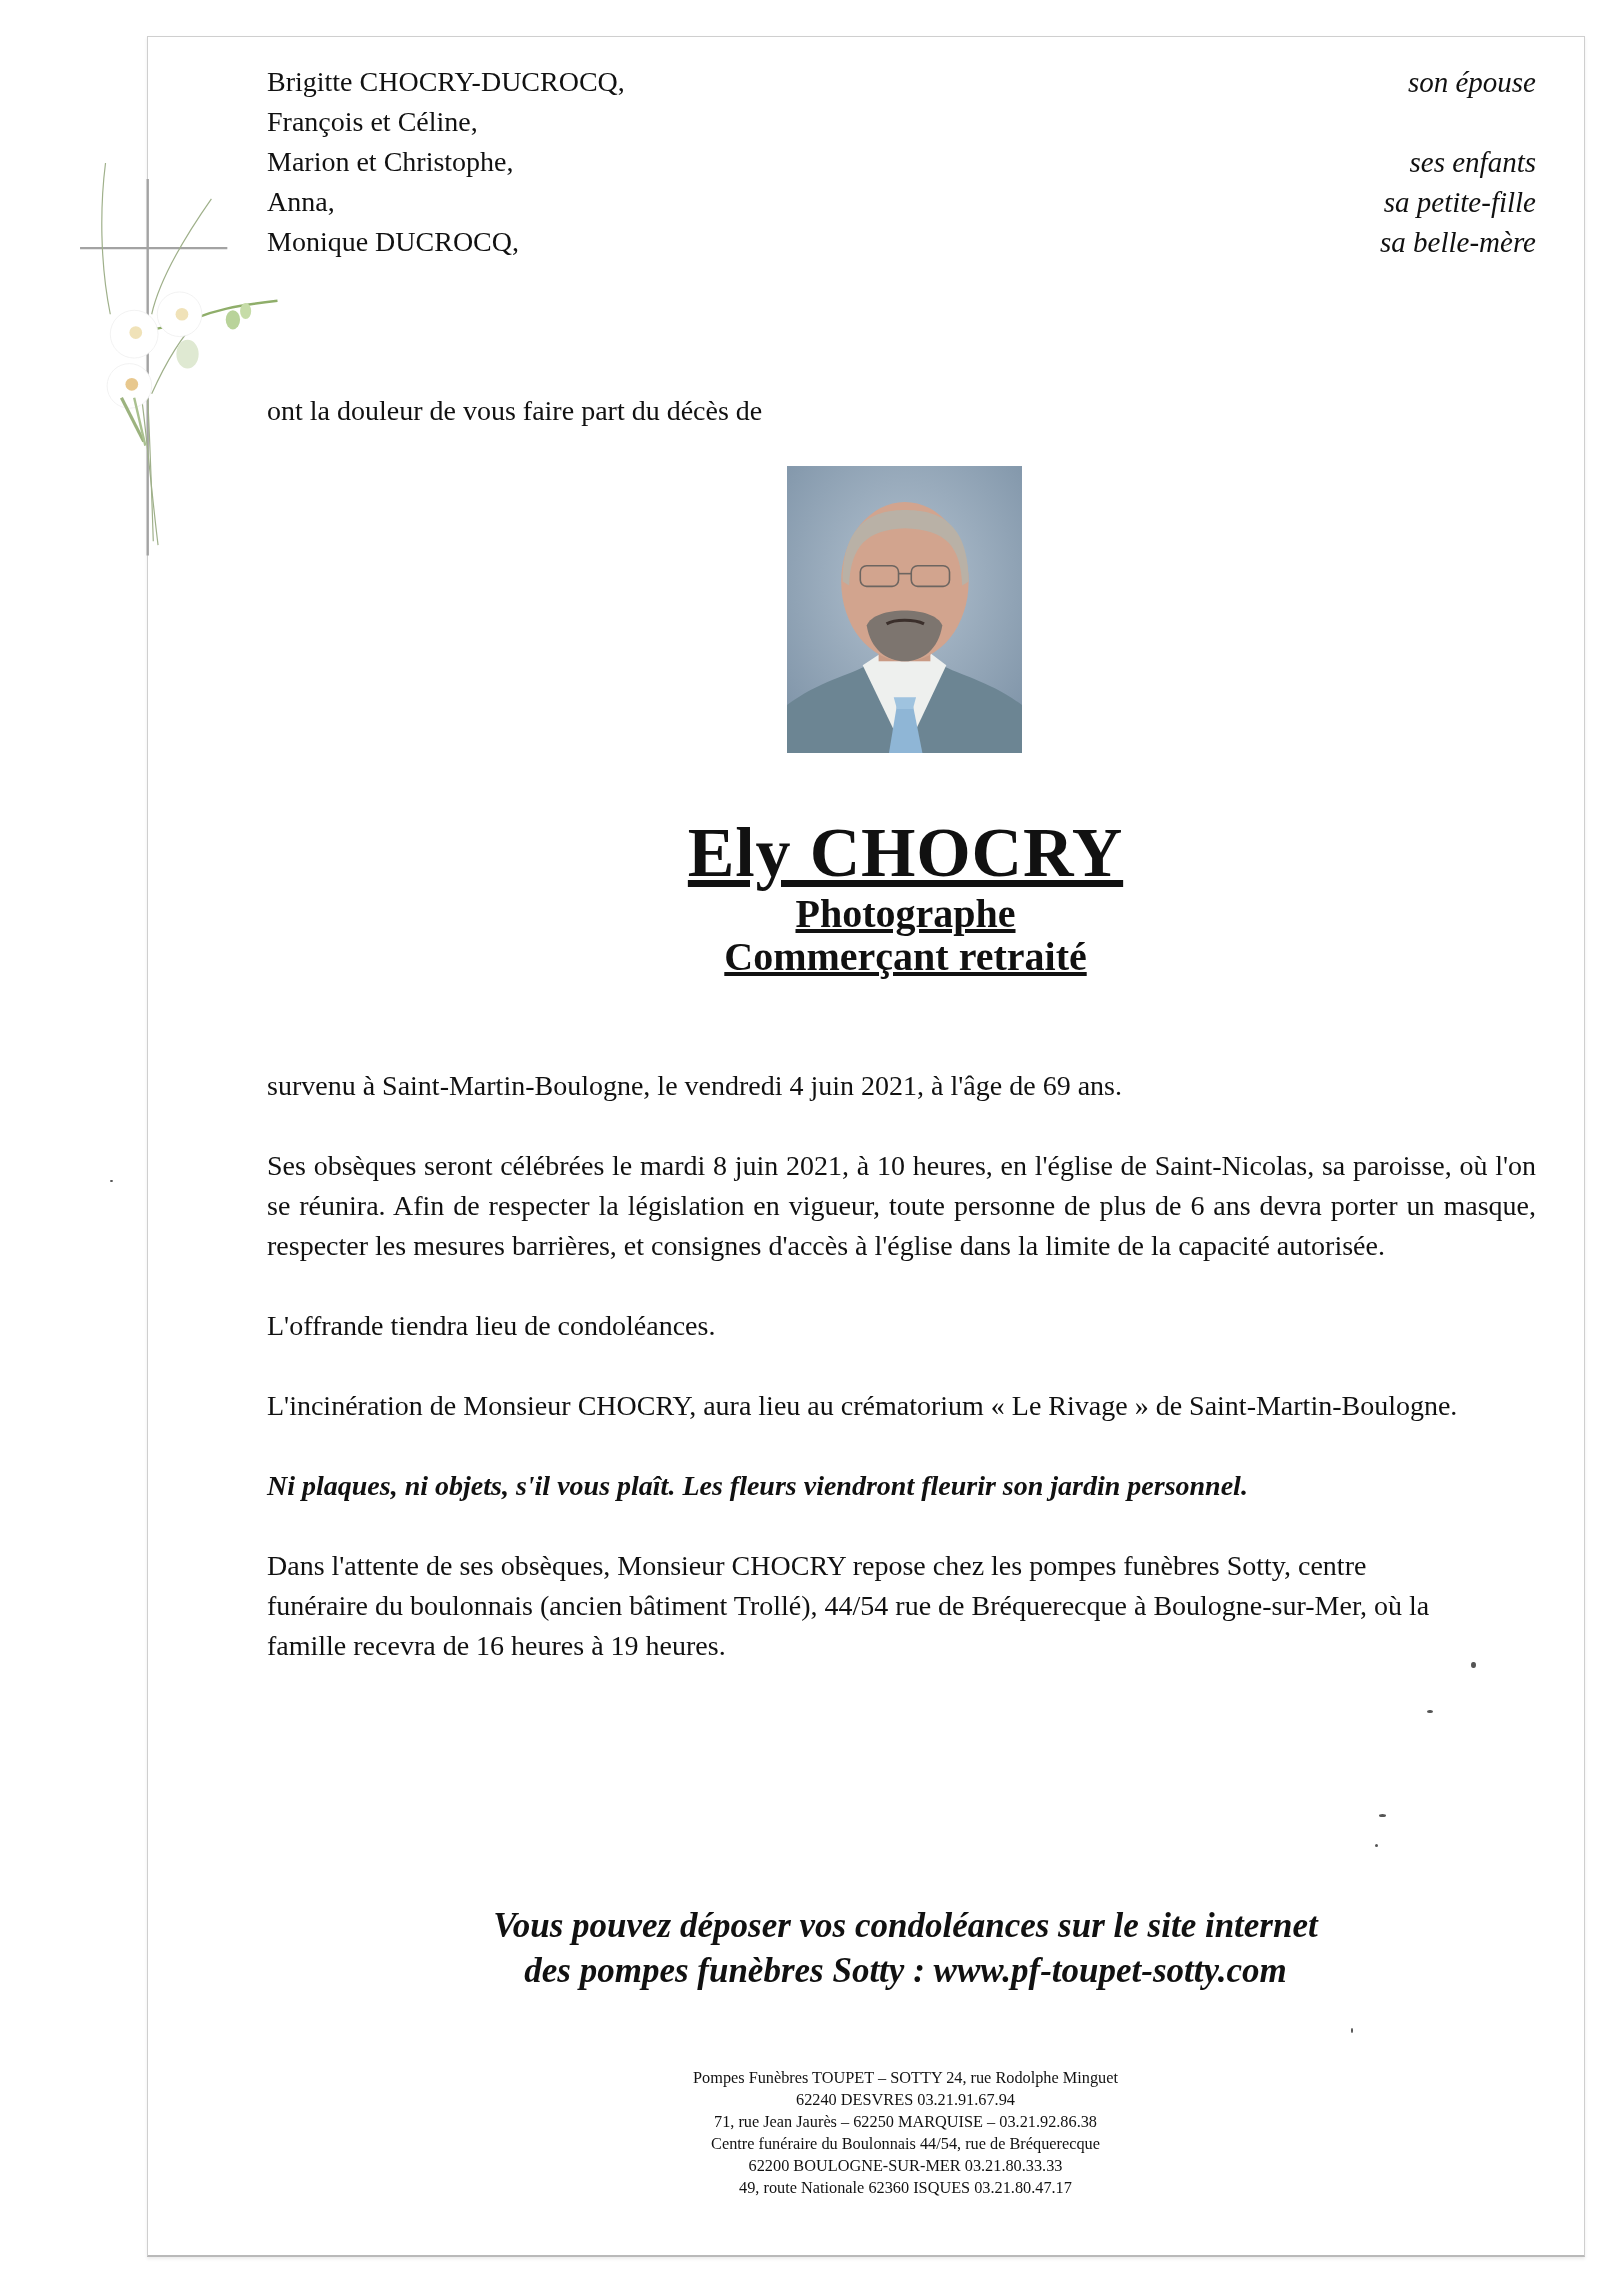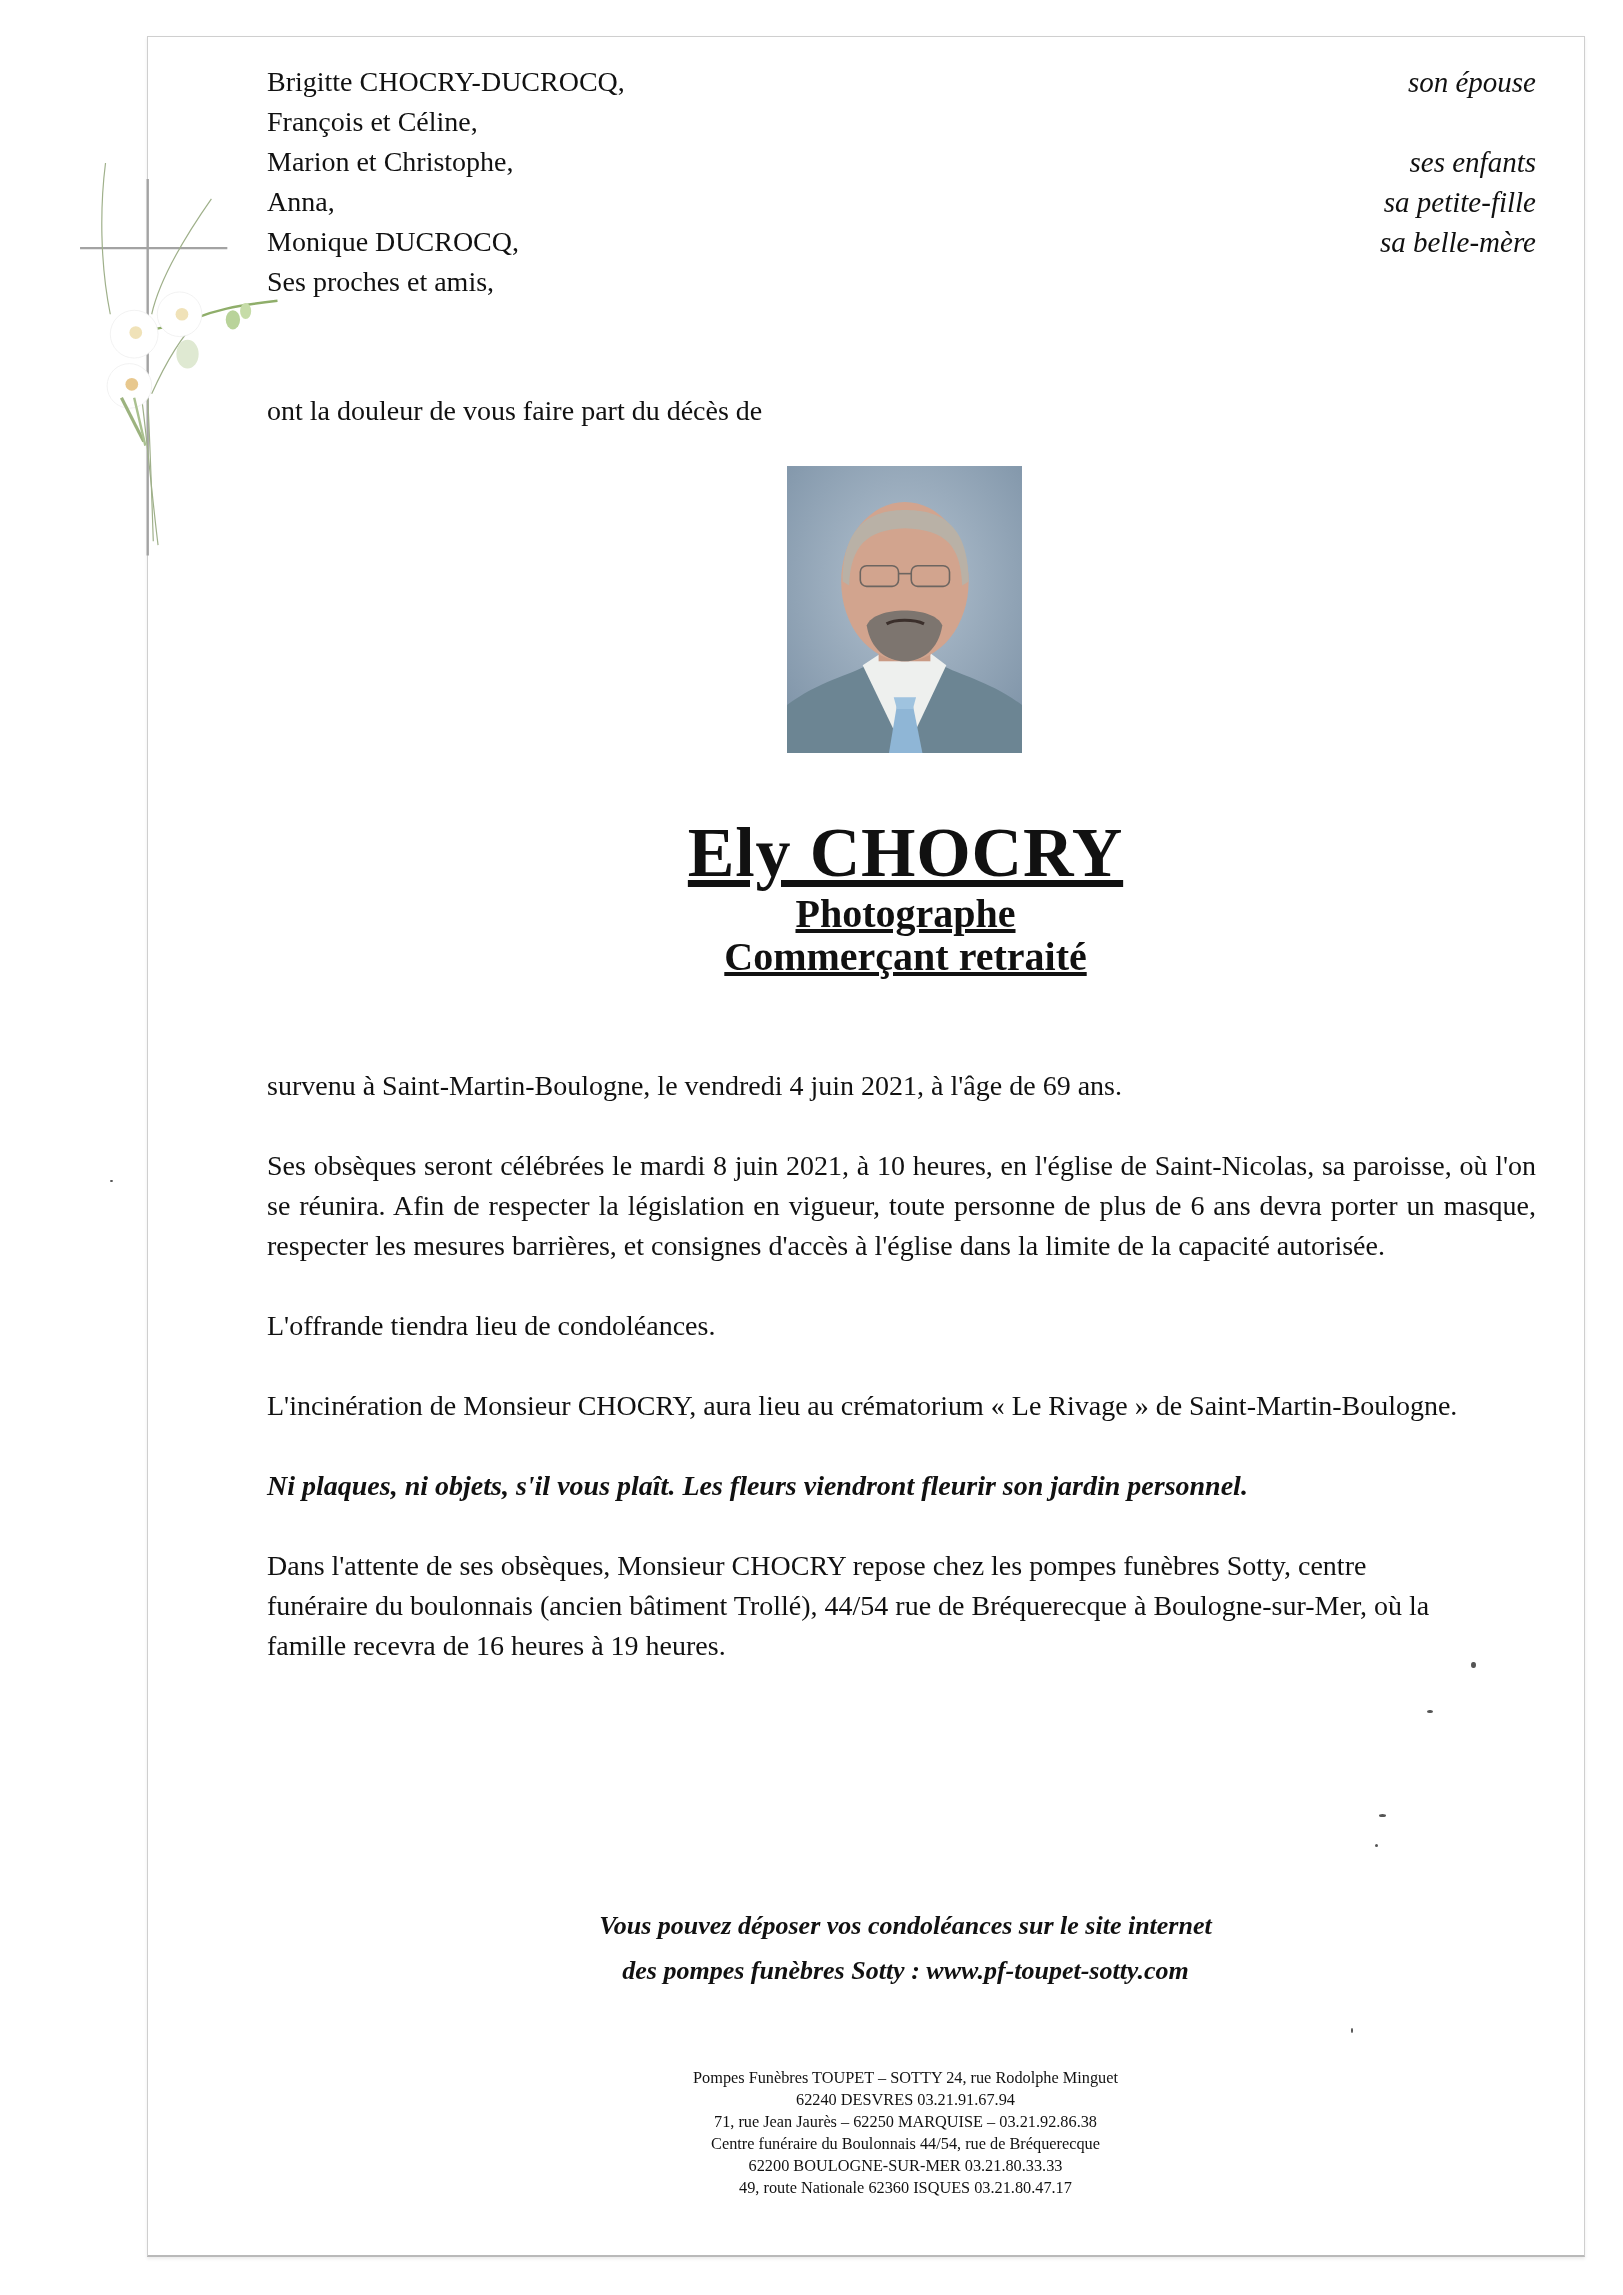--- a/index.html
+++ b/index.html
@@ -28,21 +28,21 @@
   }
   .name-block { top: 817px; text-align: center; font-weight: bold; text-decoration: underline; }
   .name { font-size: 70px; line-height: 72px; letter-spacing: 0.8px; }
   .subtitle { font-size: 40px; line-height: 49px; font-stretch: condensed; }
   .body { top: 1058px; font-size: 28px; line-height: 40px; text-align: justify; }
   .body p { margin: 8px 0 40px 0; padding-right: 8px; }
   .body p.bi { font-weight: bold; font-style: italic; white-space: nowrap; }
   .body p.last { margin-bottom: 0; }
   .condol {
     top: 1903px; text-align: center; font-weight: bold; font-style: italic;
-    font-size: 26px; line-height: 45px;
+    font-size: 35px; line-height: 45px;
   }
   .footer { top: 2067px; text-align: center; font-size: 16.3px; line-height: 22px; }
   .speck { position: absolute; background: #555; border-radius: 50%; }
 </style>
 </head>
 <body>
 
 <div class="frame"></div>
 
 <svg class="deco" viewBox="0 0 300 520" xmlns="http://www.w3.org/2000/svg">
@@ -72,21 +72,20 @@
     <path d="M78 300 L 92 360" stroke="#aac190" stroke-width="3"></path>
   </g>
 </svg>
 
 <div class="col family">
   <div class="fam-line"><span>Brigitte CHOCRY-DUCROCQ,</span><span class="fam-role">son épouse</span></div>
   <div class="fam-line"><span>François et Céline,</span><span class="fam-role"></span></div>
   <div class="fam-line"><span>Marion et Christophe,</span><span class="fam-role">ses enfants</span></div>
   <div class="fam-line"><span>Anna,</span><span class="fam-role">sa petite-fille</span></div>
   <div class="fam-line"><span>Monique DUCROCQ,</span><span class="fam-role">sa belle-mère</span></div>
-  <div class="fam-line"><span>Ses proches et amis,</span><span class="fam-role"></span></div>
 </div>
 
 <div class="col intro">ont la douleur de vous faire part du décès de</div>
 
 <div class="photo" aria-label="Portrait of Ely CHOCRY">
   <svg width="235" height="287" viewBox="0 0 295 360" xmlns="http://www.w3.org/2000/svg">
     <defs>
       <radialGradient id="bg" cx="50%" cy="40%" r="70%">
         <stop offset="0" stop-color="#b3c2d0"></stop>
         <stop offset="1" stop-color="#7f94a8"></stop>

